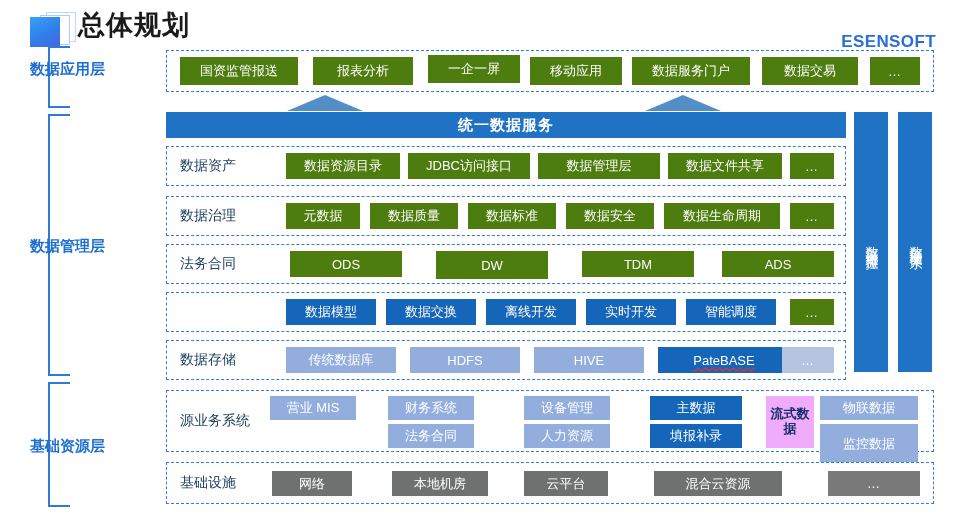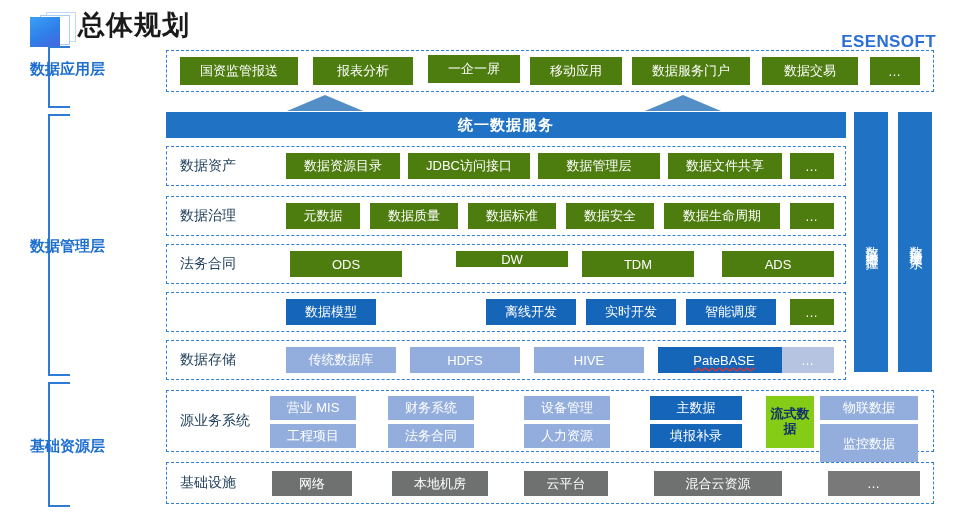--- a/index.html
+++ b/index.html
@@ -29,21 +29,21 @@
 
   
   .dashed{position:absolute;box-sizing:border-box;border:1.4px dashed #2f7fd8;background:#ffffff;}
   .solidbox{position:absolute;box-sizing:border-box;display:flex;align-items:center;justify-content:center;
             color:#ffffff;font-size:13px;white-space:nowrap;}
   .rowlabel{position:absolute;display:flex;align-items:center;font-size:14px;color:#23425e;white-space:nowrap;}
   .c-dark{background:#1565b8;}
   .c-mid{background:#4d7c0f;}
   .c-light{background:#93aedd;}
   .c-grey{background:#6f7070;}
-  .c-greyblue{background:#84cc16;color:#12306b !important;}
+  .c-greyblue{background:#f0abfc;color:#12306b !important;}
   .c-dots-light{background:#b6c4e2;}
   .c-dots-grey{background:#797979;}
   .dots{font-size:13px;letter-spacing:1px;}
 
   .banner{position:absolute;background:#1f72c4;display:flex;align-items:center;justify-content:center;
           color:#fff;font-size:15px;font-weight:bold;letter-spacing:1px;}
 
   .vbar{position:absolute;background:#1f72c4;display:flex;align-items:center;justify-content:center;}
   .vbar span{writing-mode:vertical-rl;color:#fff;font-size:13px;line-height:1.15;letter-spacing:2px;}
 
@@ -107,26 +107,27 @@
   <div class="solidbox c-mid" style="left:286px;top:203px;width:74px;height:26px;">元数据</div>
   <div class="solidbox c-mid" style="left:370px;top:203px;width:88px;height:26px;">数据质量</div>
   <div class="solidbox c-mid" style="left:468px;top:203px;width:88px;height:26px;">数据标准</div>
   <div class="solidbox c-mid" style="left:566px;top:203px;width:88px;height:26px;">数据安全</div>
   <div class="solidbox c-mid" style="left:664px;top:203px;width:116px;height:26px;">数据生命周期</div>
   <div class="solidbox c-mid dots" style="left:790px;top:203px;width:44px;height:26px;">…</div>
 
   <div class="dashed" style="left:166px;top:244px;width:680px;height:40px;"></div>
   <div class="rowlabel" style="left:180px;top:244px;height:40px;">法务合同</div>
   <div class="solidbox c-mid" style="left:290px;top:251px;width:112px;height:26px;">ODS</div>
-  <div class="solidbox c-mid" style="left:436px;top:251px;width:112px;height:16px;margin-left:20px;">DW</div>
+  <div class="solidbox c-mid" style="left:436px;top:251px;width:112px;height:28px;">DW</div>
   <div class="solidbox c-mid" style="left:582px;top:251px;width:112px;height:26px;">TDM</div>
   <div class="solidbox c-mid" style="left:722px;top:251px;width:112px;height:26px;">ADS</div>
 
   <div class="dashed" style="left:166px;top:292px;width:680px;height:40px;"></div>
   <div class="solidbox c-dark" style="left:286px;top:299px;width:90px;height:26px;">数据模型</div>
+  <div class="solidbox c-dark" style="left:386px;top:299px;width:90px;height:26px;">数据交换</div>
   <div class="solidbox c-dark" style="left:486px;top:299px;width:90px;height:26px;">离线开发</div>
   <div class="solidbox c-dark" style="left:586px;top:299px;width:90px;height:26px;">实时开发</div>
   <div class="solidbox c-dark" style="left:686px;top:299px;width:90px;height:26px;">智能调度</div>
   <div class="solidbox c-mid dots" style="left:790px;top:299px;width:44px;height:26px;">…</div>
 
   <div class="dashed" style="left:166px;top:340px;width:680px;height:40px;"></div>
   <div class="rowlabel" style="left:180px;top:340px;height:40px;">数据存储</div>
   <div class="solidbox c-light" style="left:286px;top:347px;width:110px;height:26px;">传统数据库</div>
   <div class="solidbox c-light" style="left:534px;top:347px;width:110px;height:26px;">HIVE</div>
   <div class="solidbox c-light" style="left:410px;top:347px;width:110px;height:26px;">HDFS</div>
@@ -136,21 +137,20 @@
   <div class="solidbox c-dots-light dots" style="left:782px;top:347px;width:52px;height:26px;">…</div>
 
   <div class="dashed" style="left:166px;top:390px;width:768px;height:62px;"></div>
   <div class="rowlabel" style="left:180px;top:390px;height:62px;">源业务系统</div>
 
   <div class="solidbox c-light" style="left:270px;top:396px;width:86px;height:24px;">营业 MIS</div>
   <div class="solidbox c-light" style="left:388px;top:396px;width:86px;height:24px;">财务系统</div>
   <div class="solidbox c-light" style="left:524px;top:396px;width:86px;height:24px;">设备管理</div>
   <div class="solidbox c-dark" style="left:650px;top:396px;width:92px;height:24px;">主数据</div>
 
-  <div class="solidbox c-light" style="left:270px;top:424px;width:86px;height:24px;">工程项目</div>
   <div class="solidbox c-light" style="left:388px;top:424px;width:86px;height:24px;">法务合同</div>
   <div class="solidbox c-light" style="left:524px;top:424px;width:86px;height:24px;">人力资源</div>
   <div class="solidbox c-dark" style="left:650px;top:424px;width:92px;height:24px;">填报补录</div>
 
   <div class="solidbox c-greyblue" style="left:766px;top:396px;width:48px;height:52px;line-height:1.15;white-space:normal;text-align:center;font-weight:bold;">流式数据</div>
   <div class="solidbox c-light" style="left:820px;top:396px;width:98px;height:24px;">物联数据</div>
   <div class="solidbox c-light" style="left:820px;top:424px;width:98px;height:39px;">监控数据</div>
 
   <div class="dashed" style="left:166px;top:462px;width:768px;height:42px;"></div>
   <div class="rowlabel" style="left:180px;top:462px;height:42px;">基础设施</div>

